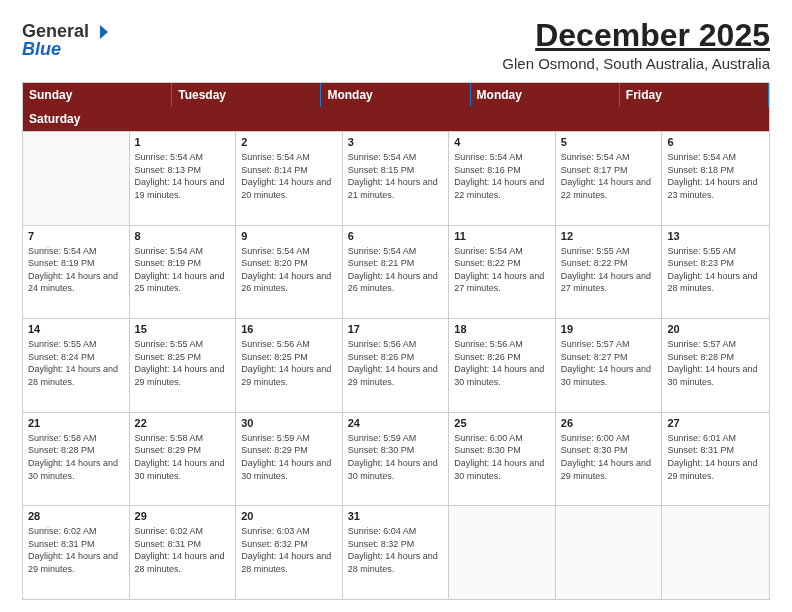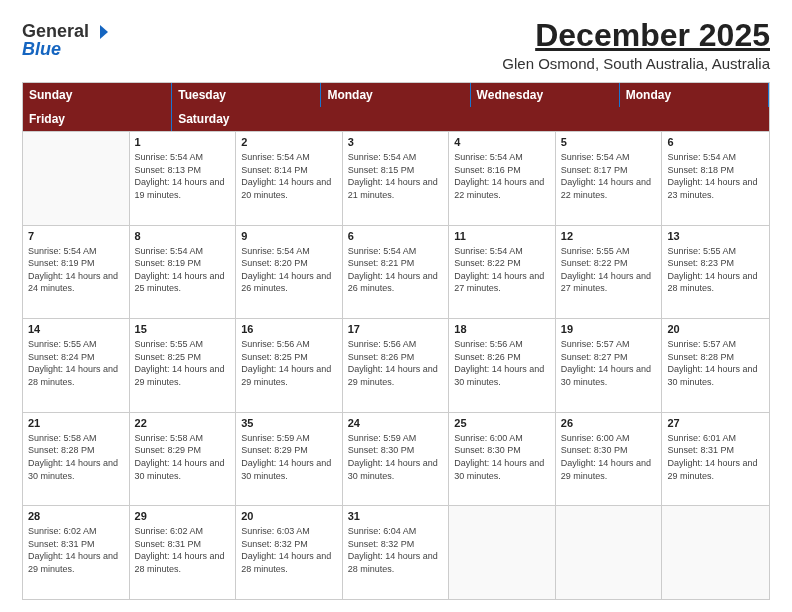--- a/index.html
+++ b/index.html
@@ -124,21 +124,20 @@
       <div class="month-title">December 2025</div>
       <div class="location-title">Glen Osmond, South Australia, Australia</div>
     </div>
   </div>
 
   <div class="calendar">
     <div class="cal-header">
     <div class="cal-header-cell">Sunday</div>
         <div class="cal-header-cell">Tuesday</div>
         <div class="cal-header-cell">Monday</div>
-        <div class="cal-header-cell">Wednesday</div>
         <div class="cal-header-cell">Monday</div>
         <div class="cal-header-cell">Friday</div>
         <div class="cal-header-cell">Saturday</div>
       </div>
     <div class="cal-body">
     <div class="cal-row">
           <div class="cal-cell empty"></div>
           <div class="cal-cell">
             <div class="day-num">1</div>
             <div class="cell-info" style="white-space: pre-line;">Sunrise: 5:54 AM
@@ -271,21 +270,21 @@
 Sunset: 8:28 PM
 Daylight: 14 hours and 30 minutes.</div>
           </div>
           <div class="cal-cell">
             <div class="day-num">22</div>
             <div class="cell-info" style="white-space: pre-line;">Sunrise: 5:58 AM
 Sunset: 8:29 PM
 Daylight: 14 hours and 30 minutes.</div>
           </div>
           <div class="cal-cell">
-            <div class="day-num">35</div>
+            <div class="day-num">30</div>
             <div class="cell-info" style="white-space: pre-line;">Sunrise: 5:59 AM
 Sunset: 8:29 PM
 Daylight: 14 hours and 30 minutes.</div>
           </div>
           <div class="cal-cell">
             <div class="day-num">24</div>
             <div class="cell-info" style="white-space: pre-line;">Sunrise: 5:59 AM
 Sunset: 8:30 PM
 Daylight: 14 hours and 30 minutes.</div>
           </div>

